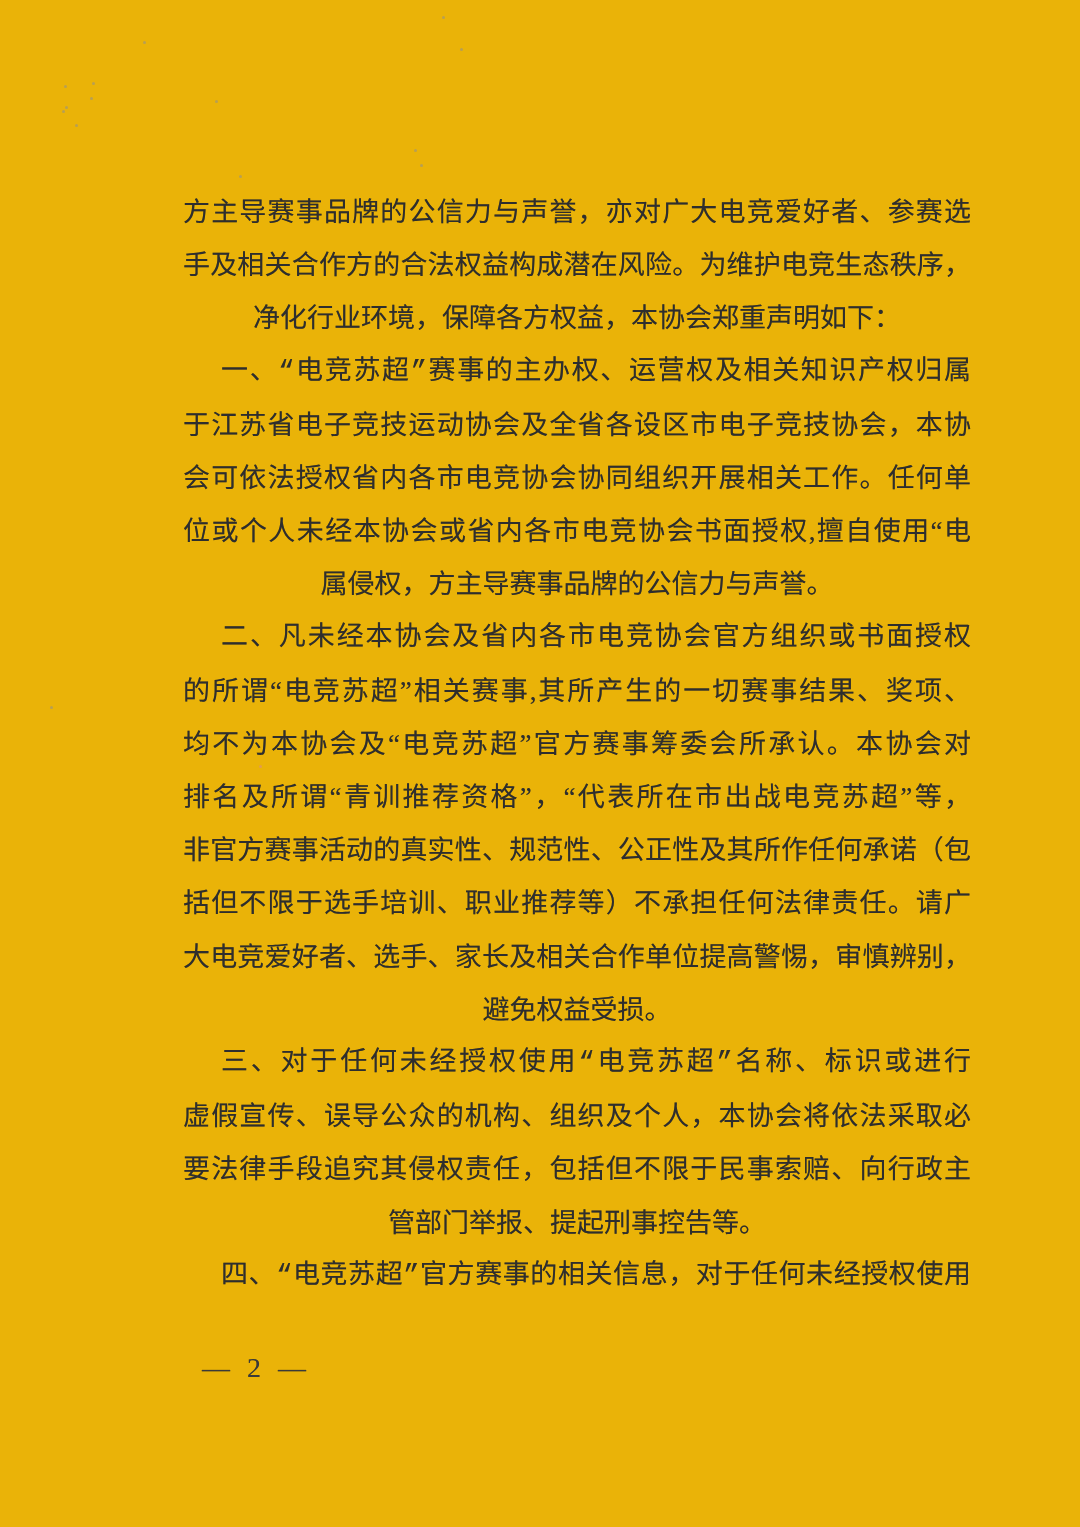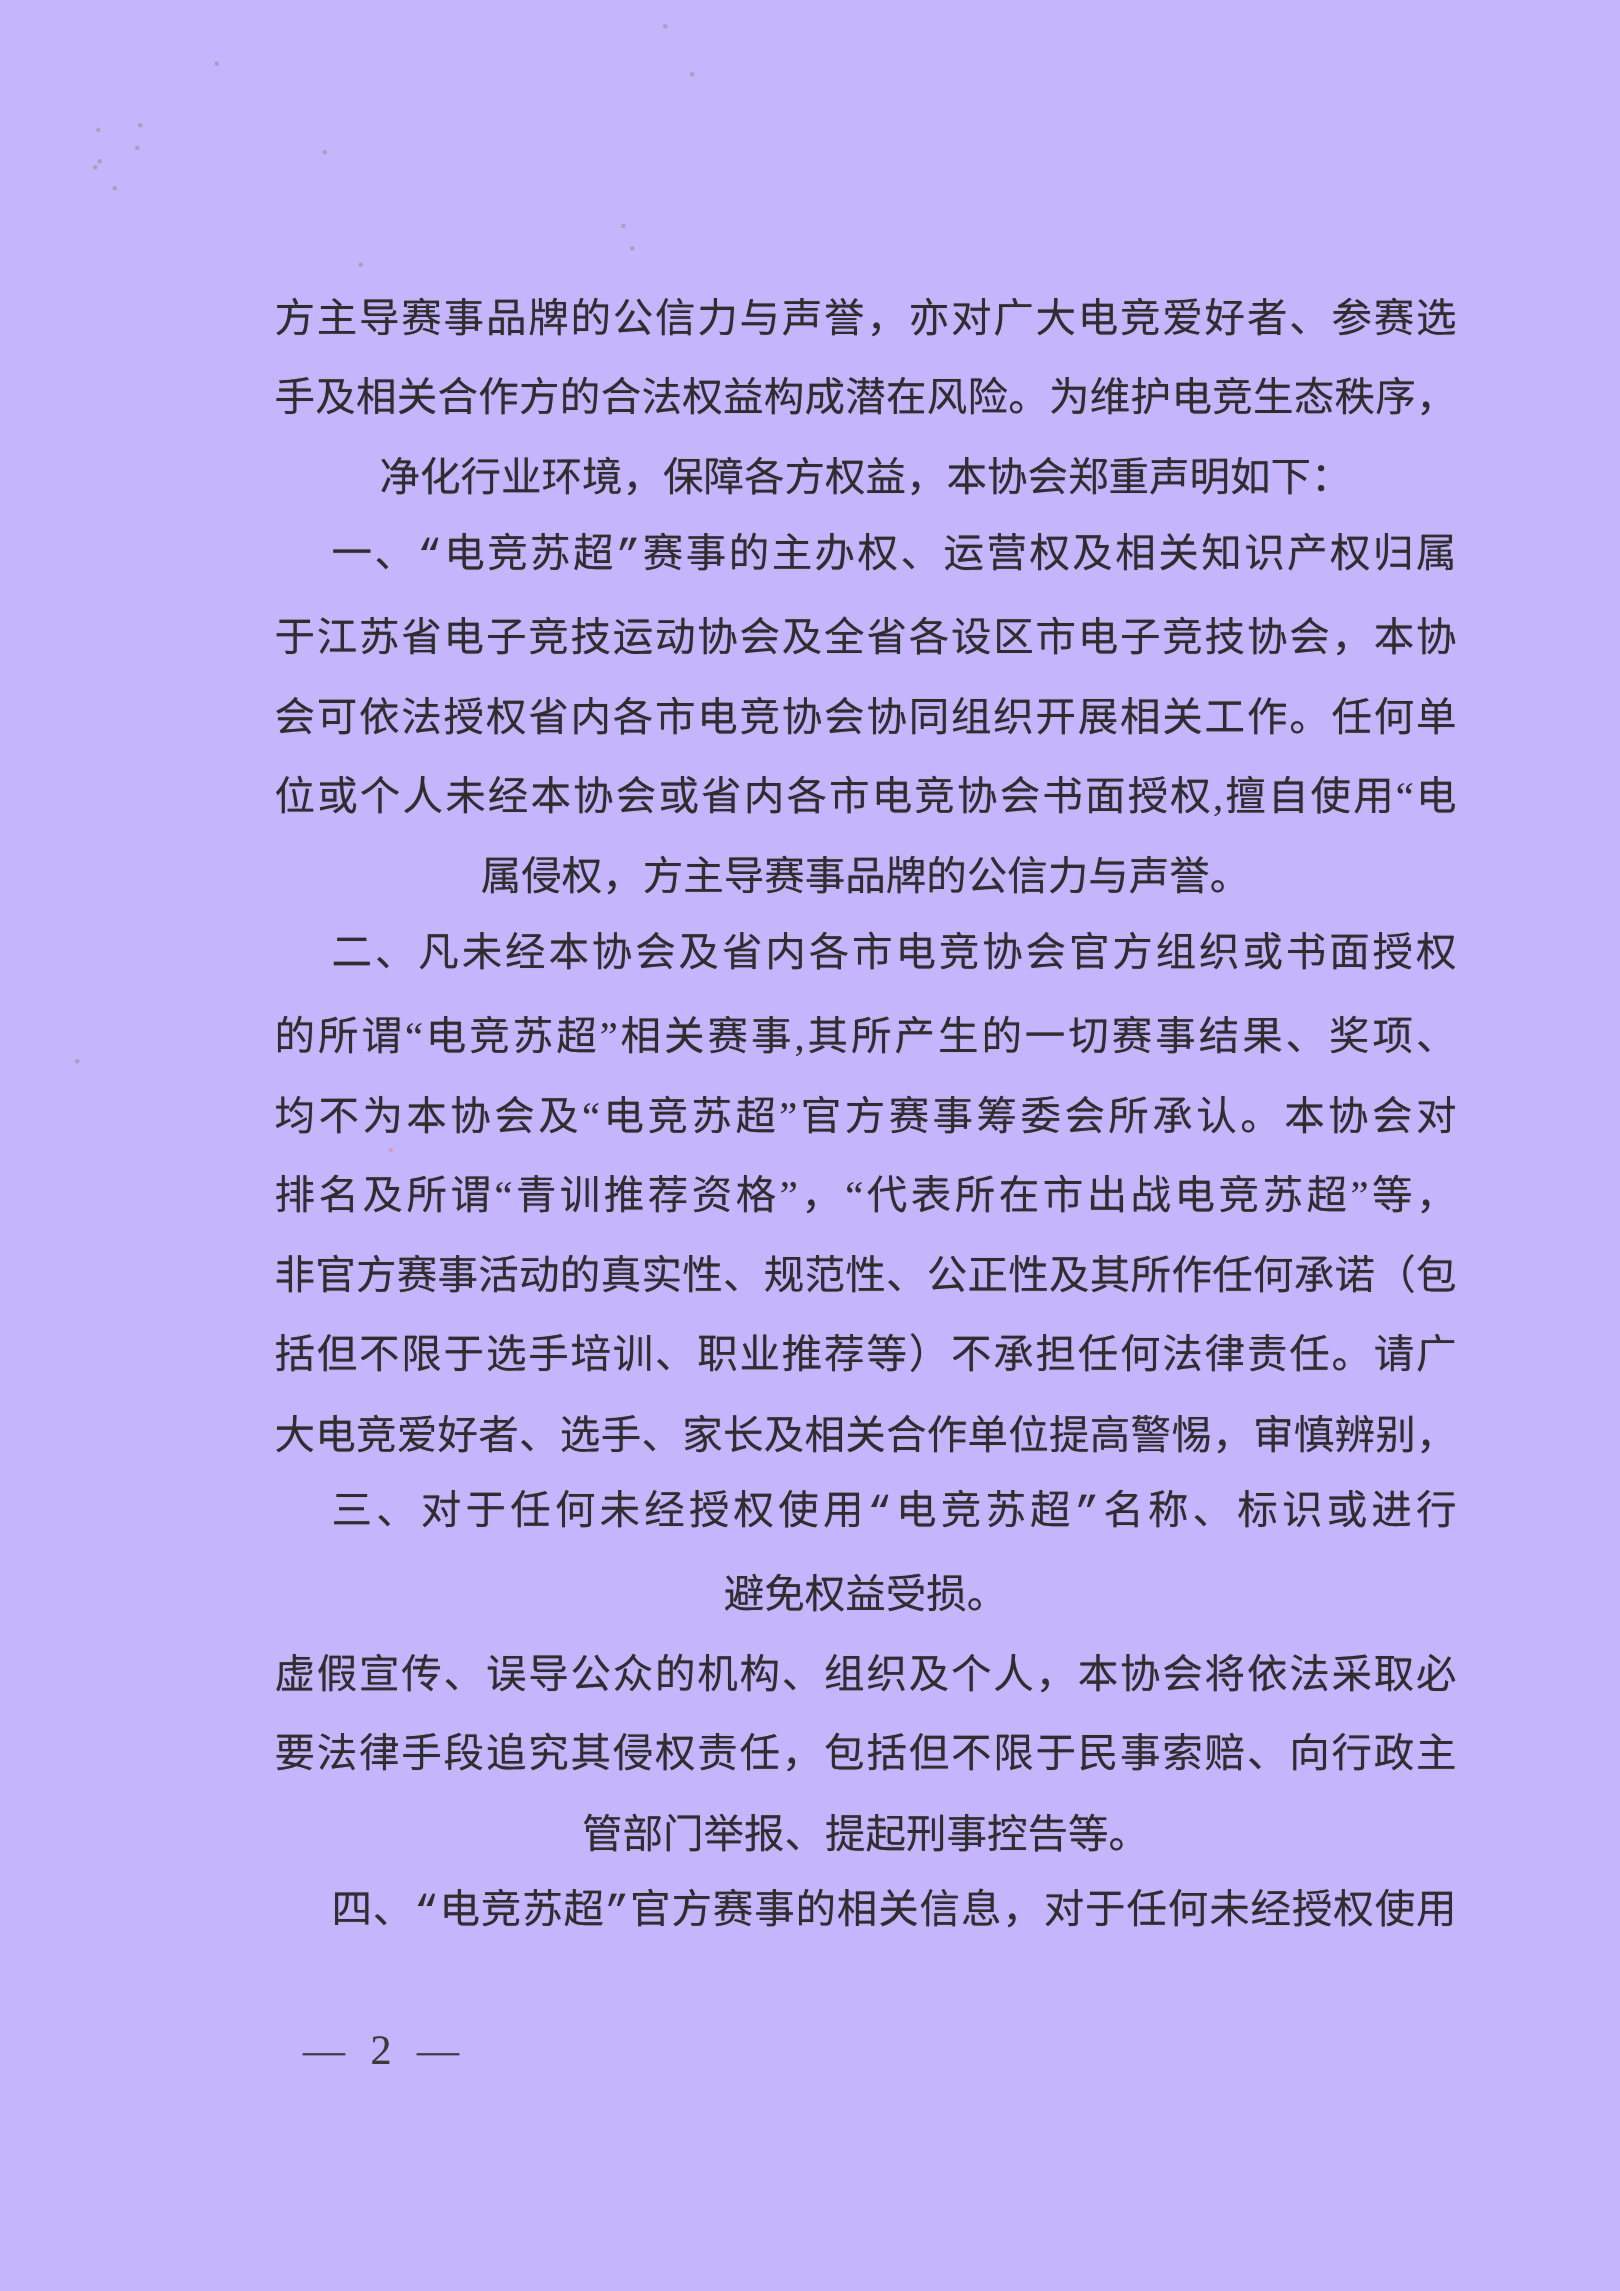--- a/index.html
+++ b/index.html
@@ -4,21 +4,21 @@
 <style>
   html, body {
     margin: 0;
     padding: 0;
     background: #ffffff;
   }
   .page {
     position: relative;
     width: 1080px;
     height: 1527px;
-    background: #c4b5fd;
+    background: #eab308;
     overflow: hidden;
     font-family: "Liberation Serif", "DejaVu Serif", serif;
     color: #2e2e2e;
   }
   .content {
     position: absolute;
     left: 183px;
     top: 186px;
     width: 788px;
     font-size: 27px;
@@ -91,21 +91,21 @@
       <div class="line fill">会可依法授权省内各市电竞协会协同组织开展相关工作。任何单</div>
       <div class="line fill">位或个人未经本协会或省内各市电竞协会书面授权,擅自使用“电</div>
       <div class="line">属侵权，方主导赛事品牌的公信力与声誉。</div>
       <div class="line indent fill">二、凡未经本协会及省内各市电竞协会官方组织或书面授权</div>
       <div class="line fill">的所谓“电竞苏超”相关赛事,其所产生的一切赛事结果、奖项、</div>
       <div class="line fill">均不为本协会及“电竞苏超”官方赛事筹委会所承认。本协会对</div>
       <div class="line fill">排名及所谓“青训推荐资格”，“代表所在市出战电竞苏超”等，</div>
       <div class="line fill">非官方赛事活动的真实性、规范性、公正性及其所作任何承诺（包</div>
       <div class="line fill">括但不限于选手培训、职业推荐等）不承担任何法律责任。请广</div>
       <div class="line fill">大电竞爱好者、选手、家长及相关合作单位提高警惕，审慎辨别，</div>
+      <div class="line">避免权益受损。</div>
       <div class="line indent fill">三、对于任何未经授权使用“电竞苏超”名称、标识或进行</div>
-      <div class="line">避免权益受损。</div>
       <div class="line fill">虚假宣传、误导公众的机构、组织及个人，本协会将依法采取必</div>
       <div class="line fill">要法律手段追究其侵权责任，包括但不限于民事索赔、向行政主</div>
       <div class="line">管部门举报、提起刑事控告等。</div>
       <div class="line indent fill">四、“电竞苏超”官方赛事的相关信息，对于任何未经授权使用</div>
     </div>
   <div class="footer">— 2 —</div>
 </div>
 
 </body></html>

